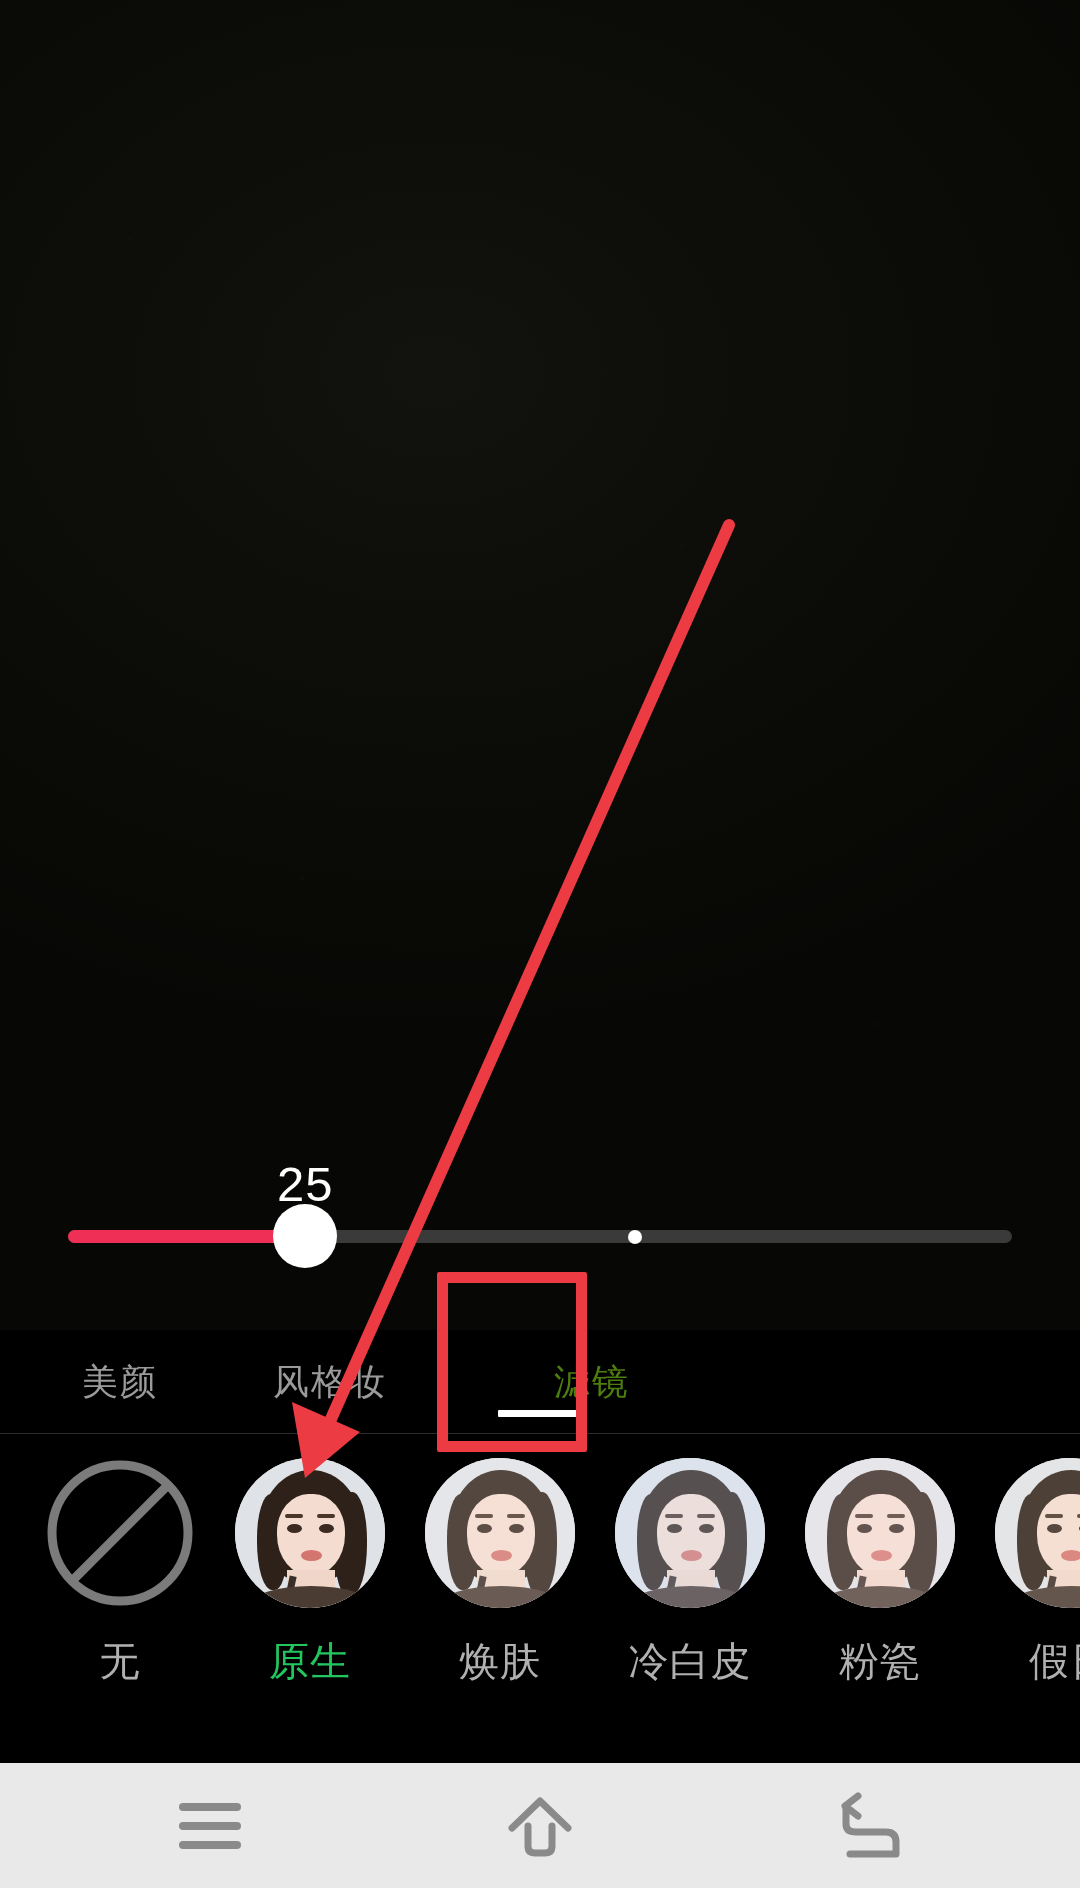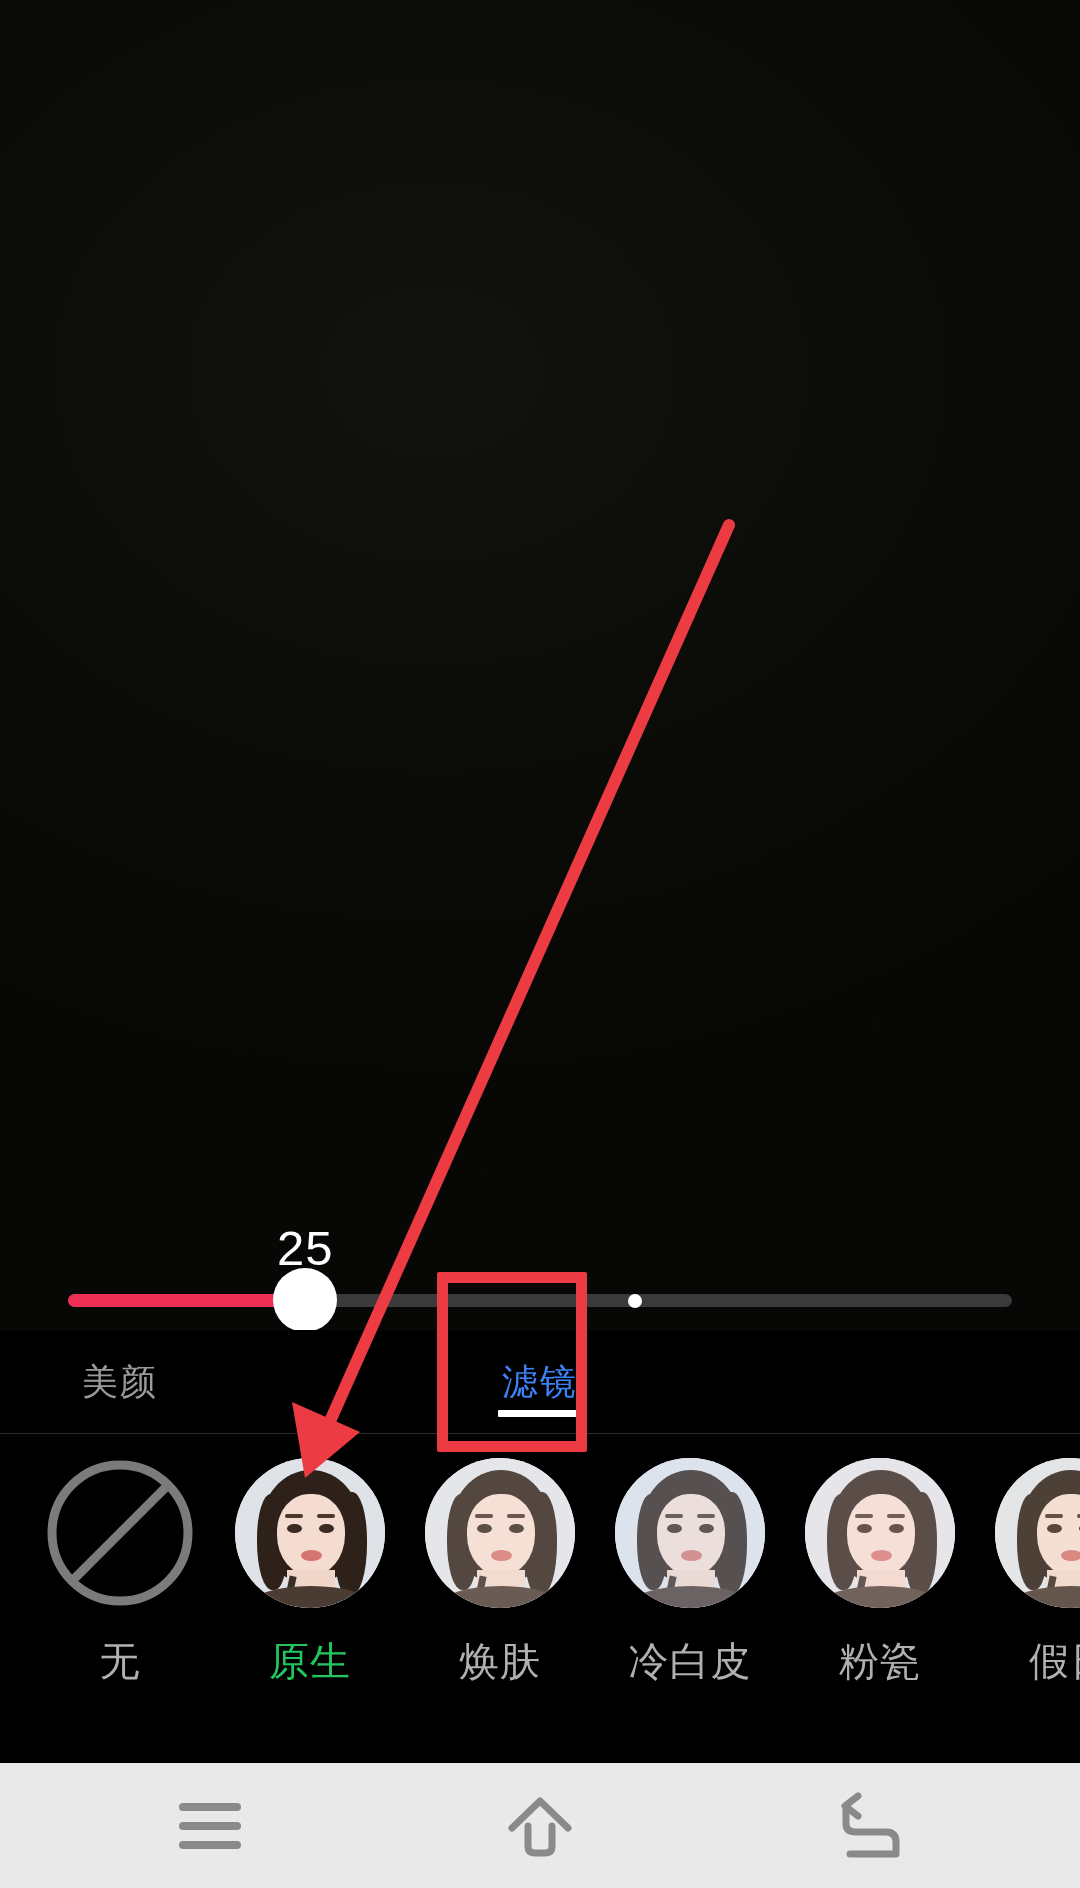--- a/index.html
+++ b/index.html
@@ -21,21 +21,21 @@
     background-image:
       radial-gradient(circle at 12% 18%, rgba(255,255,255,.012) 0 2px, transparent 3px),
       radial-gradient(circle at 63% 41%, rgba(255,255,255,.010) 0 2px, transparent 3px),
       radial-gradient(circle at 28% 66%, rgba(255,255,255,.012) 0 2px, transparent 3px),
       radial-gradient(circle at 81% 77%, rgba(255,255,255,.010) 0 2px, transparent 3px),
       radial-gradient(circle at 45% 88%, rgba(255,255,255,.008) 0 2px, transparent 3px);
     opacity:.9;
   }
 
   
-  .slider-wrap{position:absolute;left:0;top:1224px;width:1040px;height:120px;padding-left:36px;}
+  .slider-wrap{position:absolute;left:0;top:1160px;width:1040px;height:120px;padding-left:36px;}
   .slider-value{
     position:absolute;left:0;top:0;width:1080px;text-align:left;
     color:#fff;font-size:49px;line-height:49px;font-weight:400;
     letter-spacing:1px;
   }
   .slider-value span{position:absolute;left:277px;top:0;}
   .track{
     position:absolute;left:68px;top:70px;width:944px;height:13px;
     border-radius:7px;background:#3a3a3a;
   }
@@ -59,21 +59,21 @@
   }
   .tabbar:after{
     content:"";position:absolute;left:0;bottom:0;width:1080px;height:1px;
     background:#2a2a2a;
   }
   .tab{
     position:absolute;top:0;height:104px;
     display:flex;align-items:center;justify-content:center;
     color:#9a9a9a;font-size:36px;letter-spacing:2px;
   }
-  .tab.active{color:#3b82f6;}
+  .tab.active{color:#4d7c0f;justify-content:flex-end;}
   .tab-underline{
     position:absolute;left:50%;transform:translateX(-50%);bottom:17px;
     width:84px;height:7px;background:#fff;border-radius:1px;
   }
   .tab .badge{
     position:absolute;right:-34px;top:20px;
     width:26px;height:26px;border-radius:50%;background:#f2c018;
   }
   #tab0{left:30px;width:180px;}
   #tab1{left:215px;width:230px;}
@@ -185,20 +185,23 @@
     <div class="track"></div>
     <div class="track-fill"></div>
     <div class="track-dot"></div>
     <div class="thumb"></div>
   </div>
 
   <div class="tabbar">
     <div class="tab" id="tab0">
       <span>美颜</span>
     </div>
+    <div class="tab" id="tab1">
+      <span>风格妆</span>
+    </div>
     <div class="tab active" id="tab2">
       <span>滤镜</span>
       <div class="tab-underline"></div>
     </div>
   </div>
 
   <div class="filterstrip">
 
     <div class="filter-item" style="left:36px">
       <div class="f-circle none">

